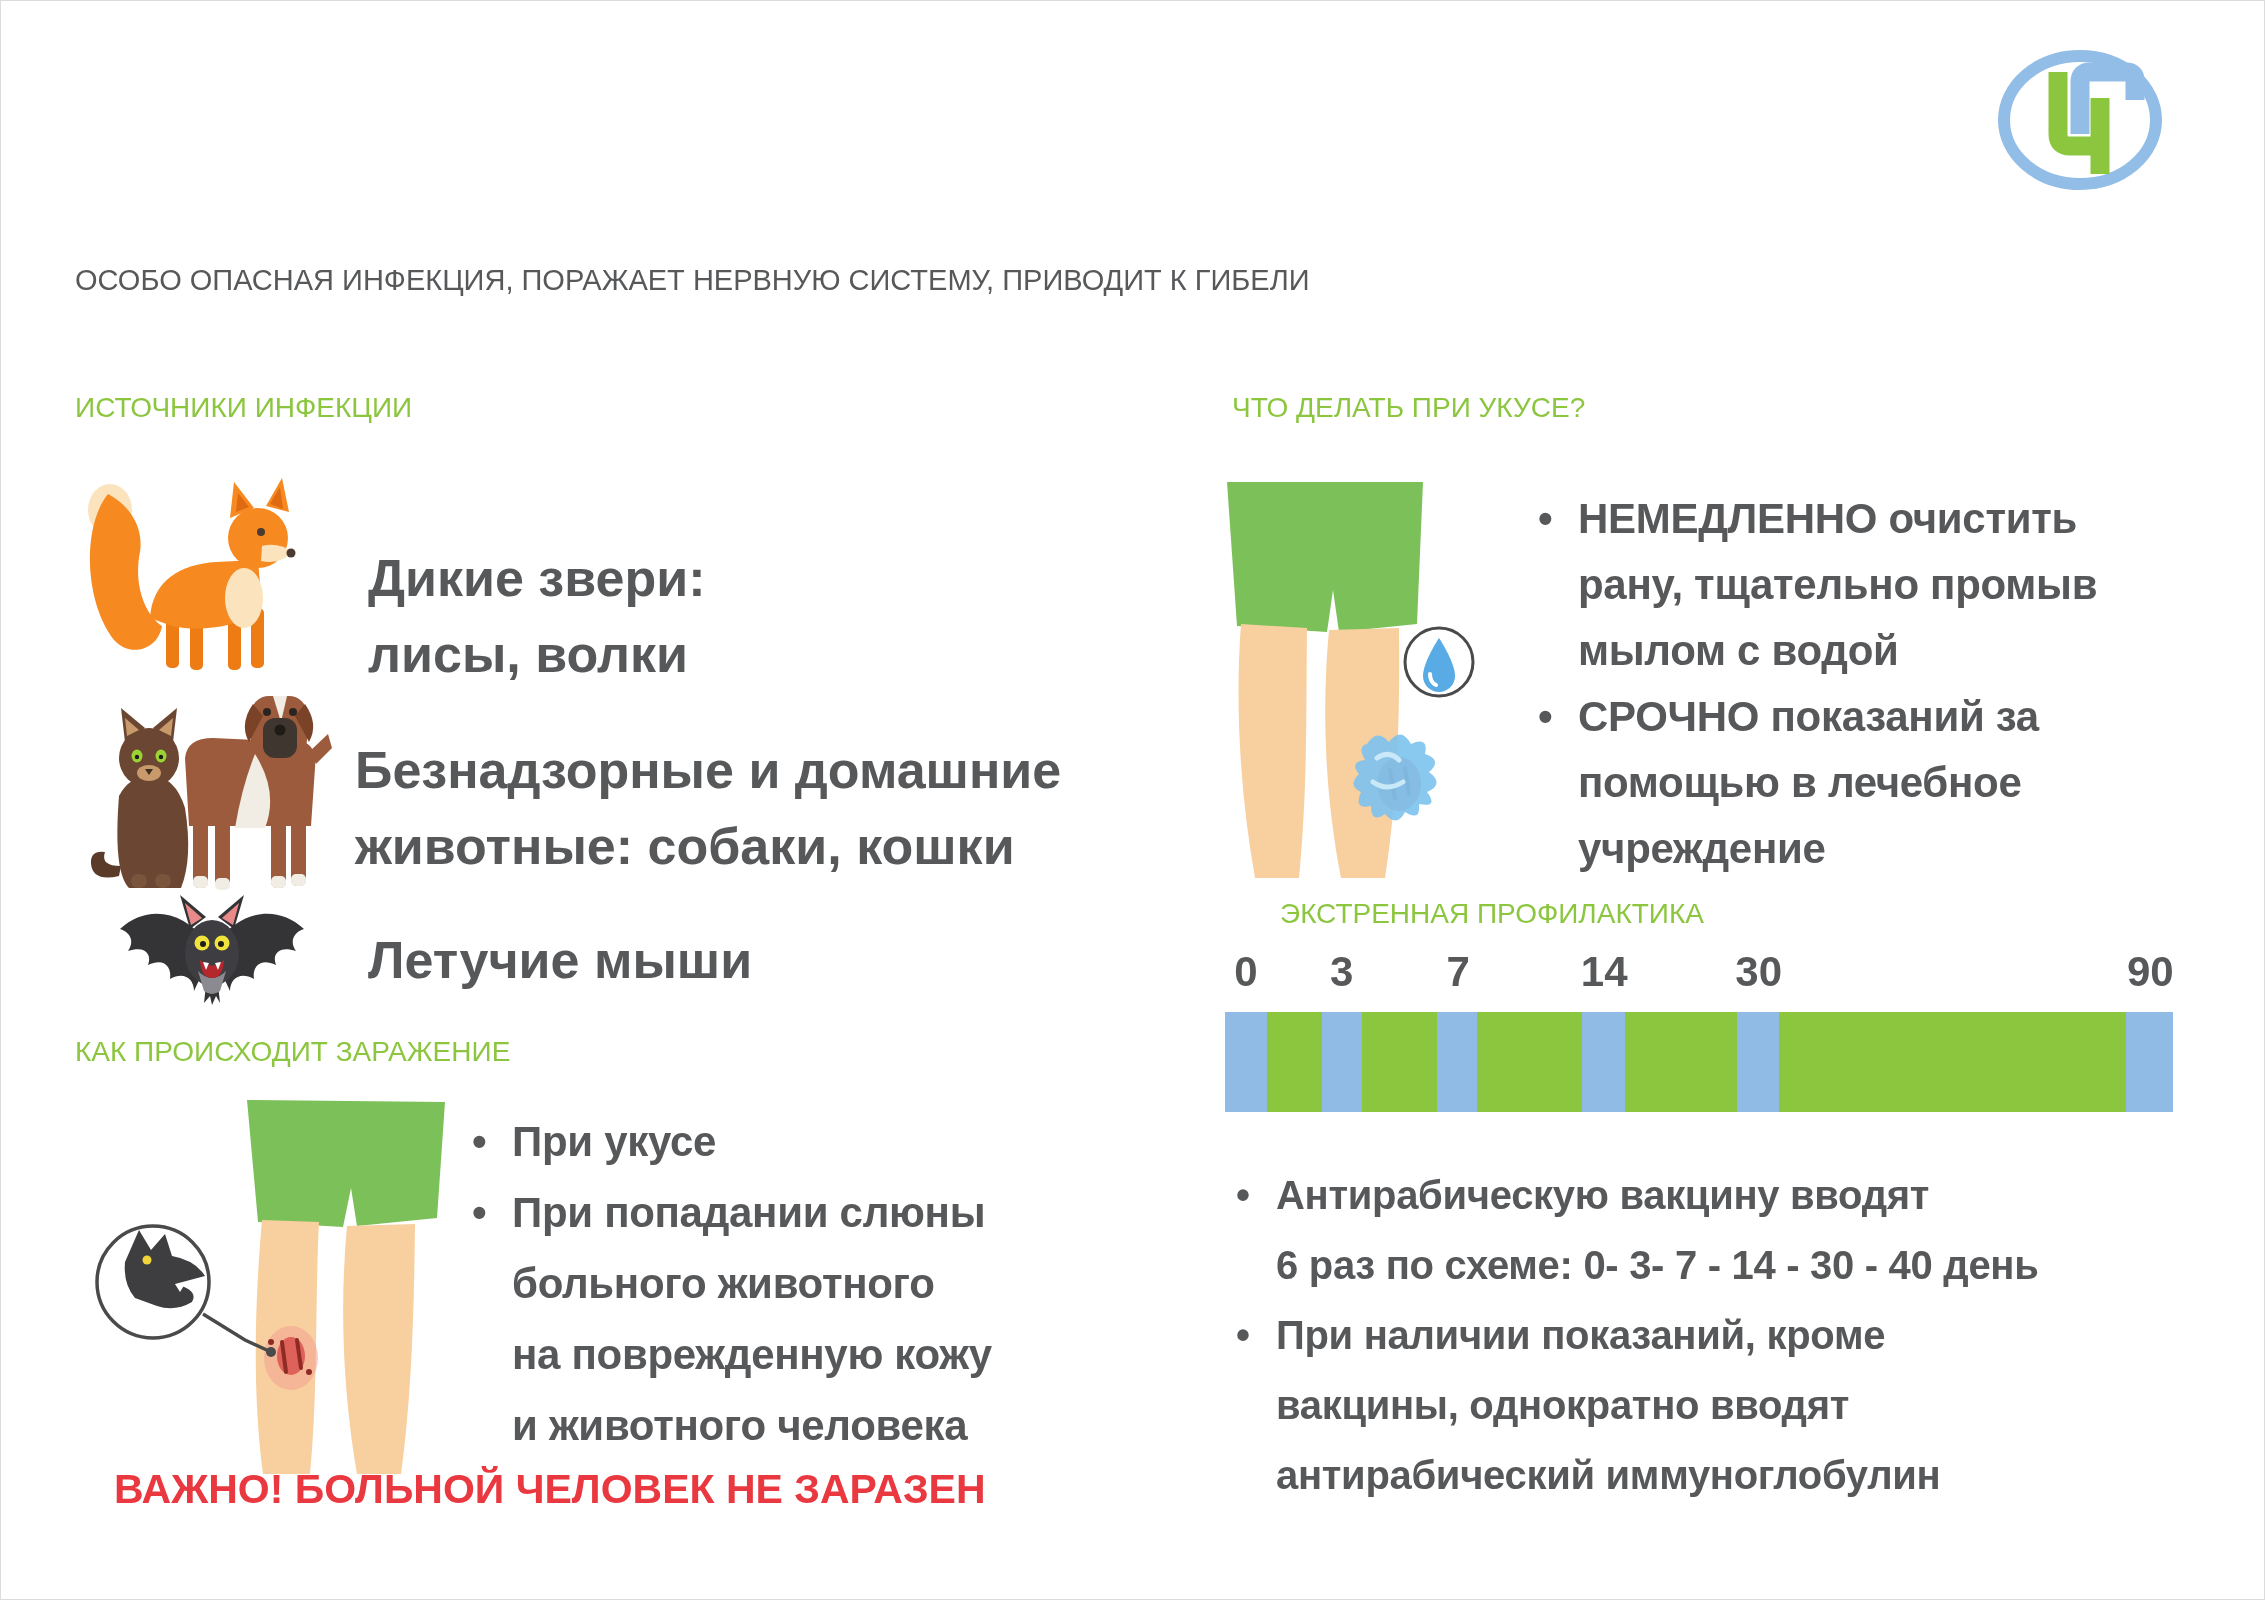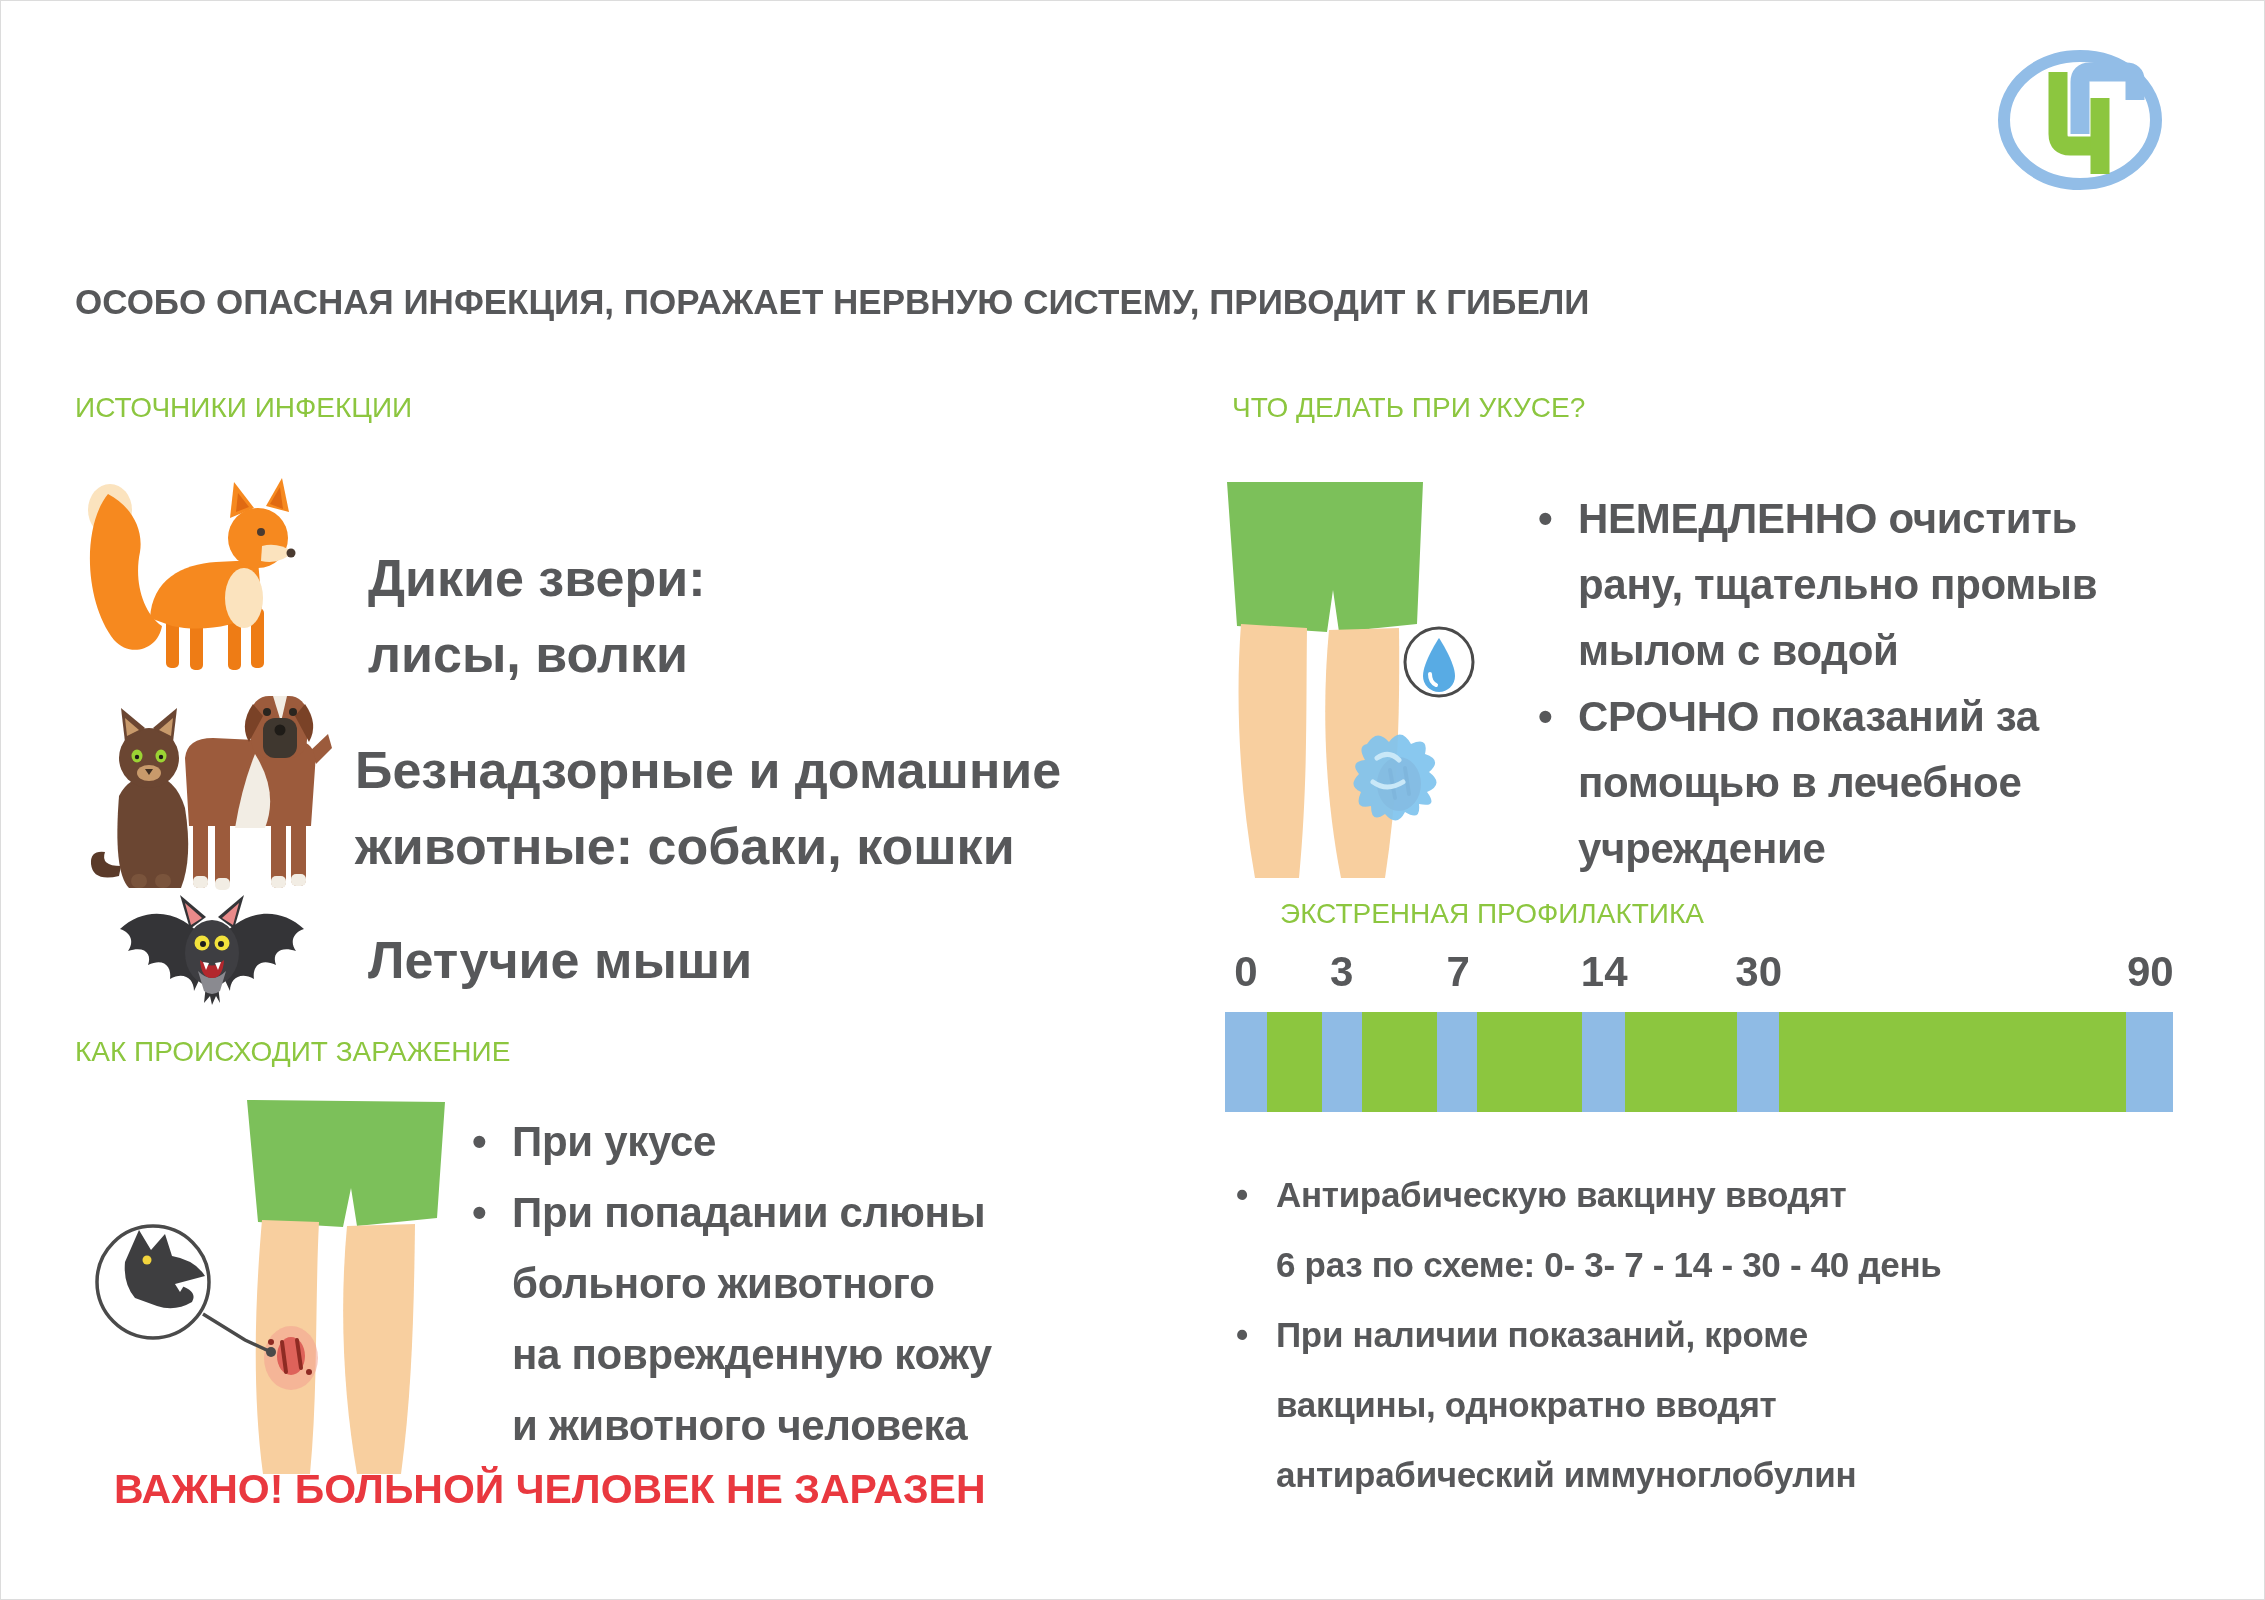--- a/index.html
+++ b/index.html
@@ -6,42 +6,42 @@
   .poster{
     position:relative;width:2265px;height:1600px;background:#fff;
     font-family:"Liberation Sans",sans-serif;color:var(--text,#57585A);
     overflow:hidden;box-shadow:inset 0 0 0 1px #dcdcdc;
   }
   .title{
     position:absolute;left:72px;top:58px;font-size:152px;font-weight:700;
     line-height:1;color:var(--green,#8CC63F);letter-spacing:1px;white-space:nowrap;
   }
   .subtitle{
-    position:absolute;left:75px;top:282px;font-size:35px;font-weight:700;
+    position:absolute;left:75px;top:264px;font-size:29px;font-weight:400;
     color:var(--text,#57585A);white-space:nowrap;letter-spacing:0px;
   }
   .h{
     position:absolute;font-size:28px;font-weight:400;color:var(--green,#8CC63F);
     white-space:nowrap;letter-spacing:0px;
   }
   .h-sources{left:75px;top:392px;}
   .h-transmission{left:75px;top:1036px;}
   .h-bite{left:1232px;top:392px;}
   .h-proph{left:1232px;top:898px;margin-left:48px;}
   .icon-abs{position:absolute;}
   .item-lines{
     position:absolute;font-size:52px;font-weight:700;color:var(--text,#57585A);
     white-space:nowrap;
   }
   .item-lines .ln{line-height:76px;}
   .lines-fox{left:368px;top:540px;}
   .lines-catdog{left:355px;top:732px;}
   .lines-bat{left:368px;top:922px;}
   .blist{
-    position:absolute;font-size:35px;font-weight:700;color:var(--text,#57585A);
+    position:absolute;font-size:40px;font-weight:700;color:var(--text,#57585A);
     white-space:nowrap;letter-spacing:-0.3px;
   }
   .bullet{display:flex;align-items:flex-start;}
   .dot{flex:none;width:40px;}
   .dot::before{content:"•";}
   .blist-transmission{left:472px;top:1106px;font-size:42px;}
   .blist-transmission .ln,.blist-transmission .dot{line-height:71px;}
   .blist-bite{left:1538px;top:486px;font-size:42px;}
   .blist-bite .ln,.blist-bite .dot{line-height:66px;}
   .blist-proph{left:1236px;top:1160px;}

